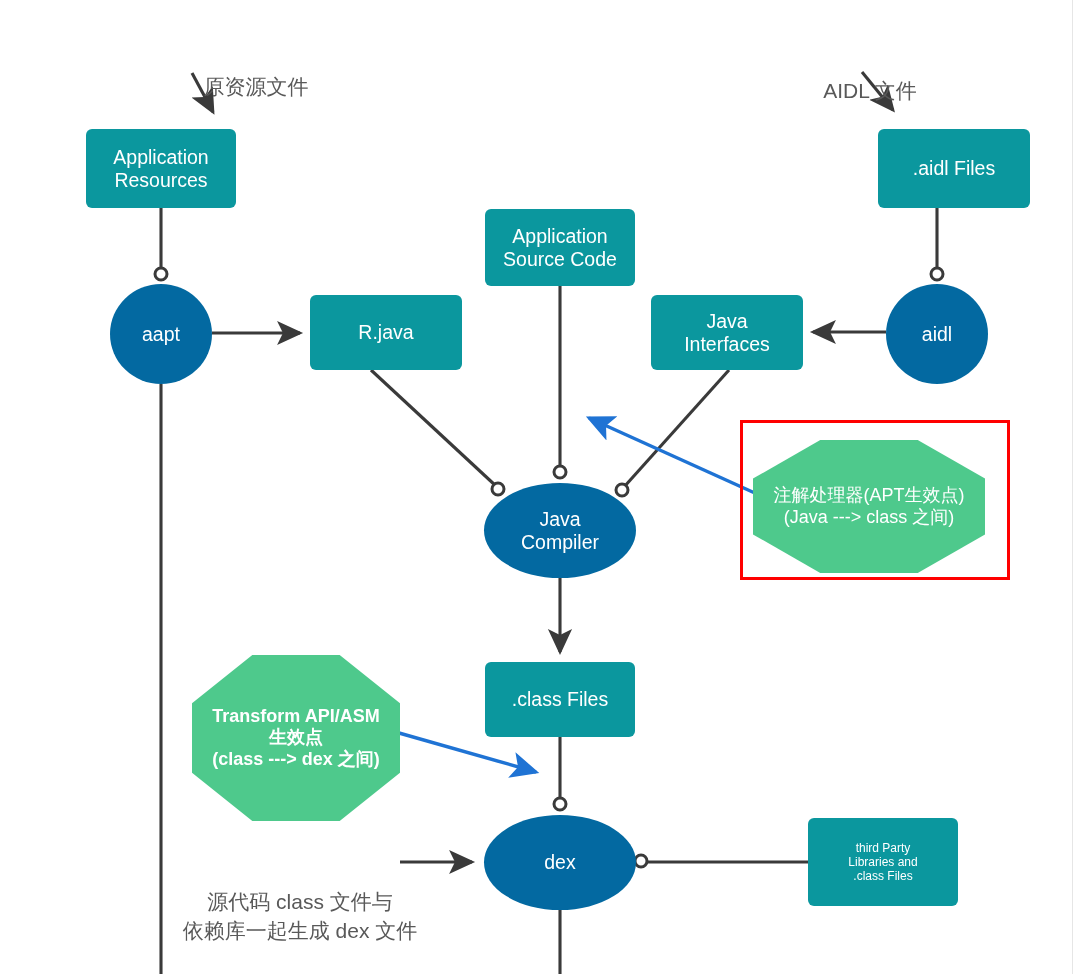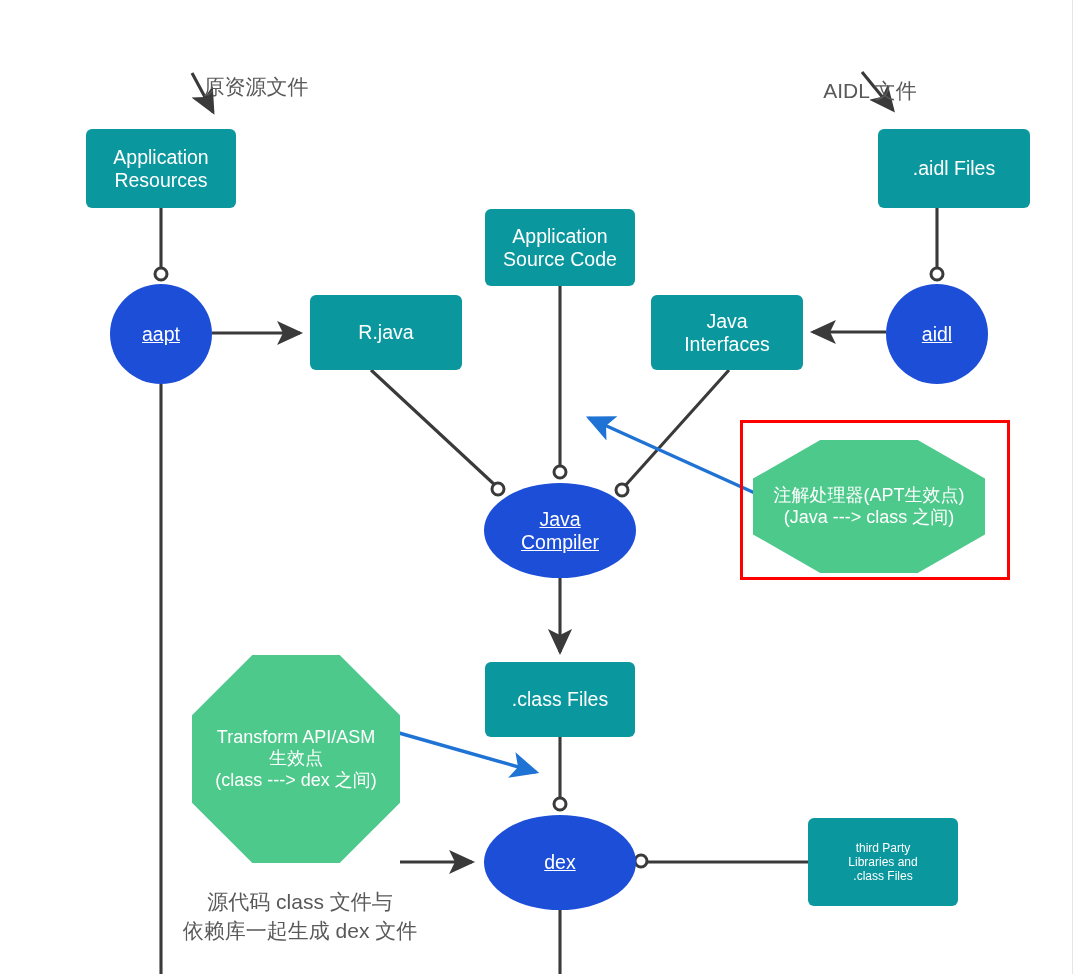--- a/index.html
+++ b/index.html
@@ -38,23 +38,22 @@
     white-space: pre-line;
     z-index: 3;
   }
   .node.box {
     border-radius: 6px;
     background: #0b979e;
     font-size: 19.5px;
   }
   .node.ellipse {
     border-radius: 50%;
-    background: #1d4ed8;
+    background: #0369a1;
     font-size: 19.5px;
-    text-decoration: underline;
   }
   .node.octagon {
     background: #4ec98c;
     font-size: 18px;
     clip-path: polygon(29% 0%, 71% 0%, 100% 29%, 100% 71%, 71% 100%, 29% 100%, 0% 71%, 0% 29%);
   }
   .note {
     position: absolute;
     color: #595959;
     font-size: 21px;
@@ -194,21 +193,21 @@
     <span>third Party
 Libraries and
 .class Files</span>
   </div>
 
   <div class="node octagon" style="left:753px; top:432px; width:232px; height:133px;margin-top:8px;">
     <span>注解处理器(APT生效点)
 (Java ---&gt; class 之间)</span>
   </div>
 
-  <div class="node octagon" style="left:192px; top:655px; width:208px; height:208px;">
+  <div class="node octagon" style="left:192px; top:655px; width:208px; height:166px;font-weight:bold;">
     <span>Transform API/ASM
 生效点
 (class ---&gt; dex 之间)</span>
   </div>
 
   <div class="note" style="left:176px; top:45px; width:160px;">
     <span>原资源文件</span>
   </div>
 
   <div class="note" style="left:790px; top:49px; width:160px;">

